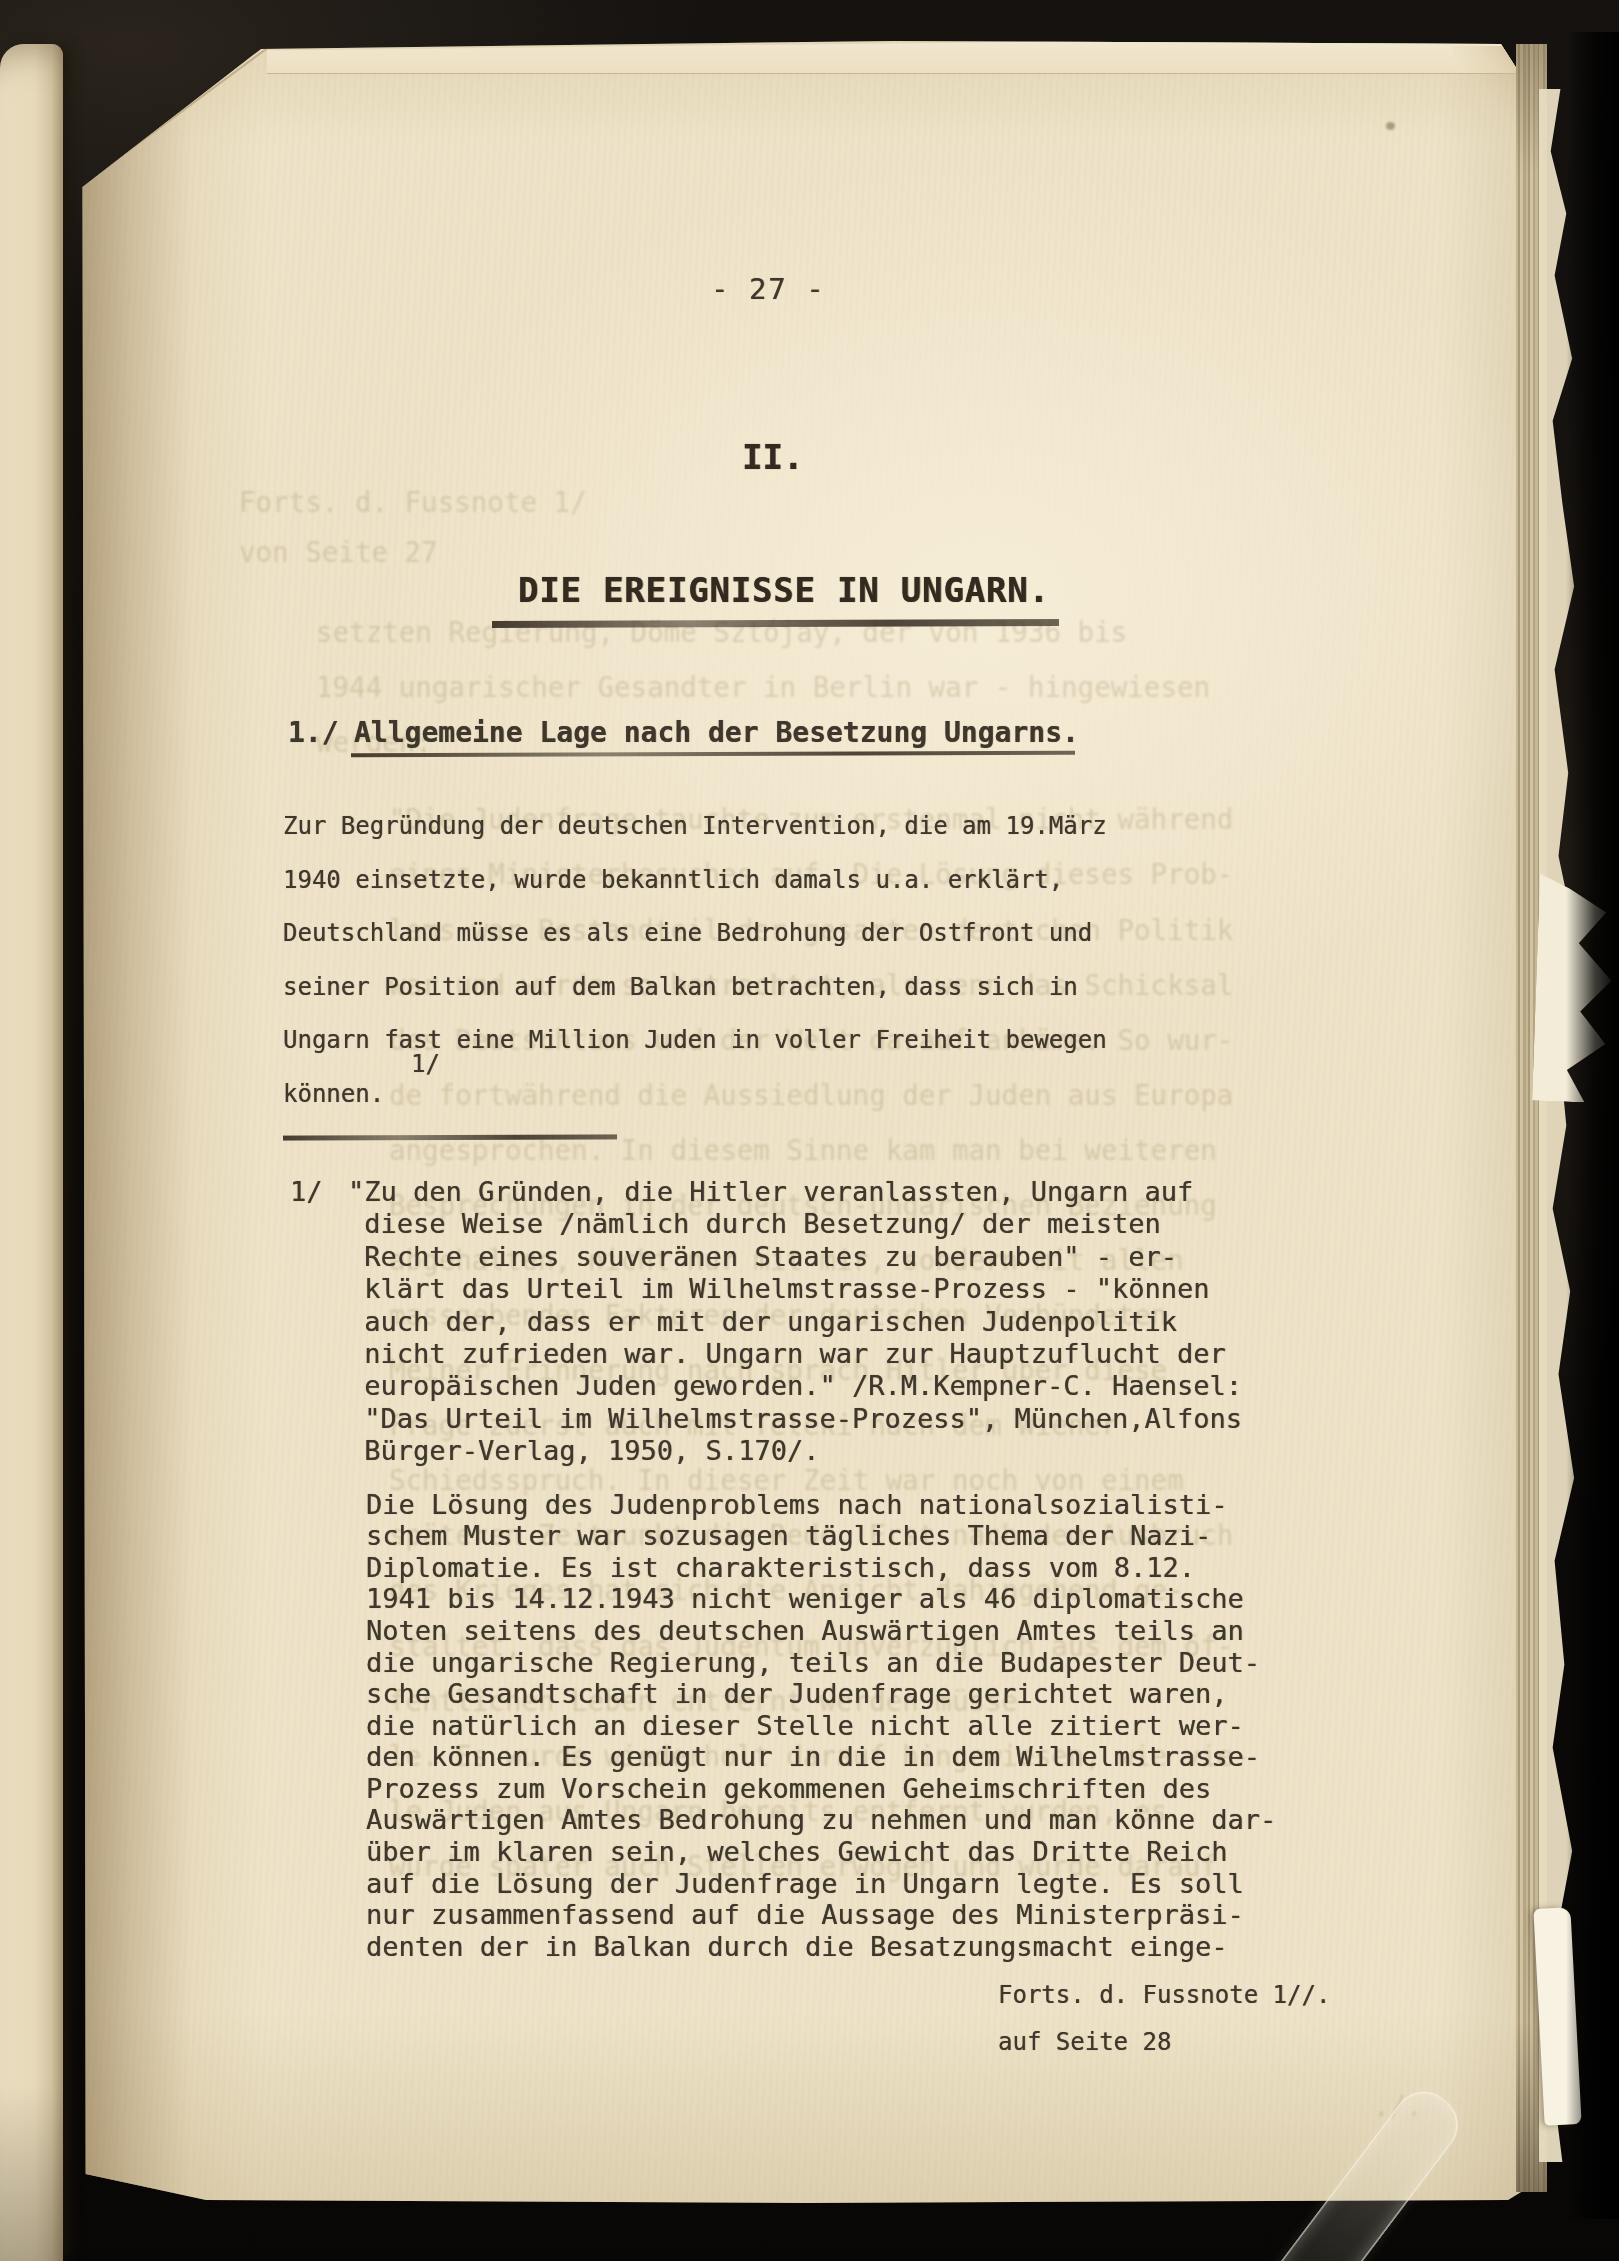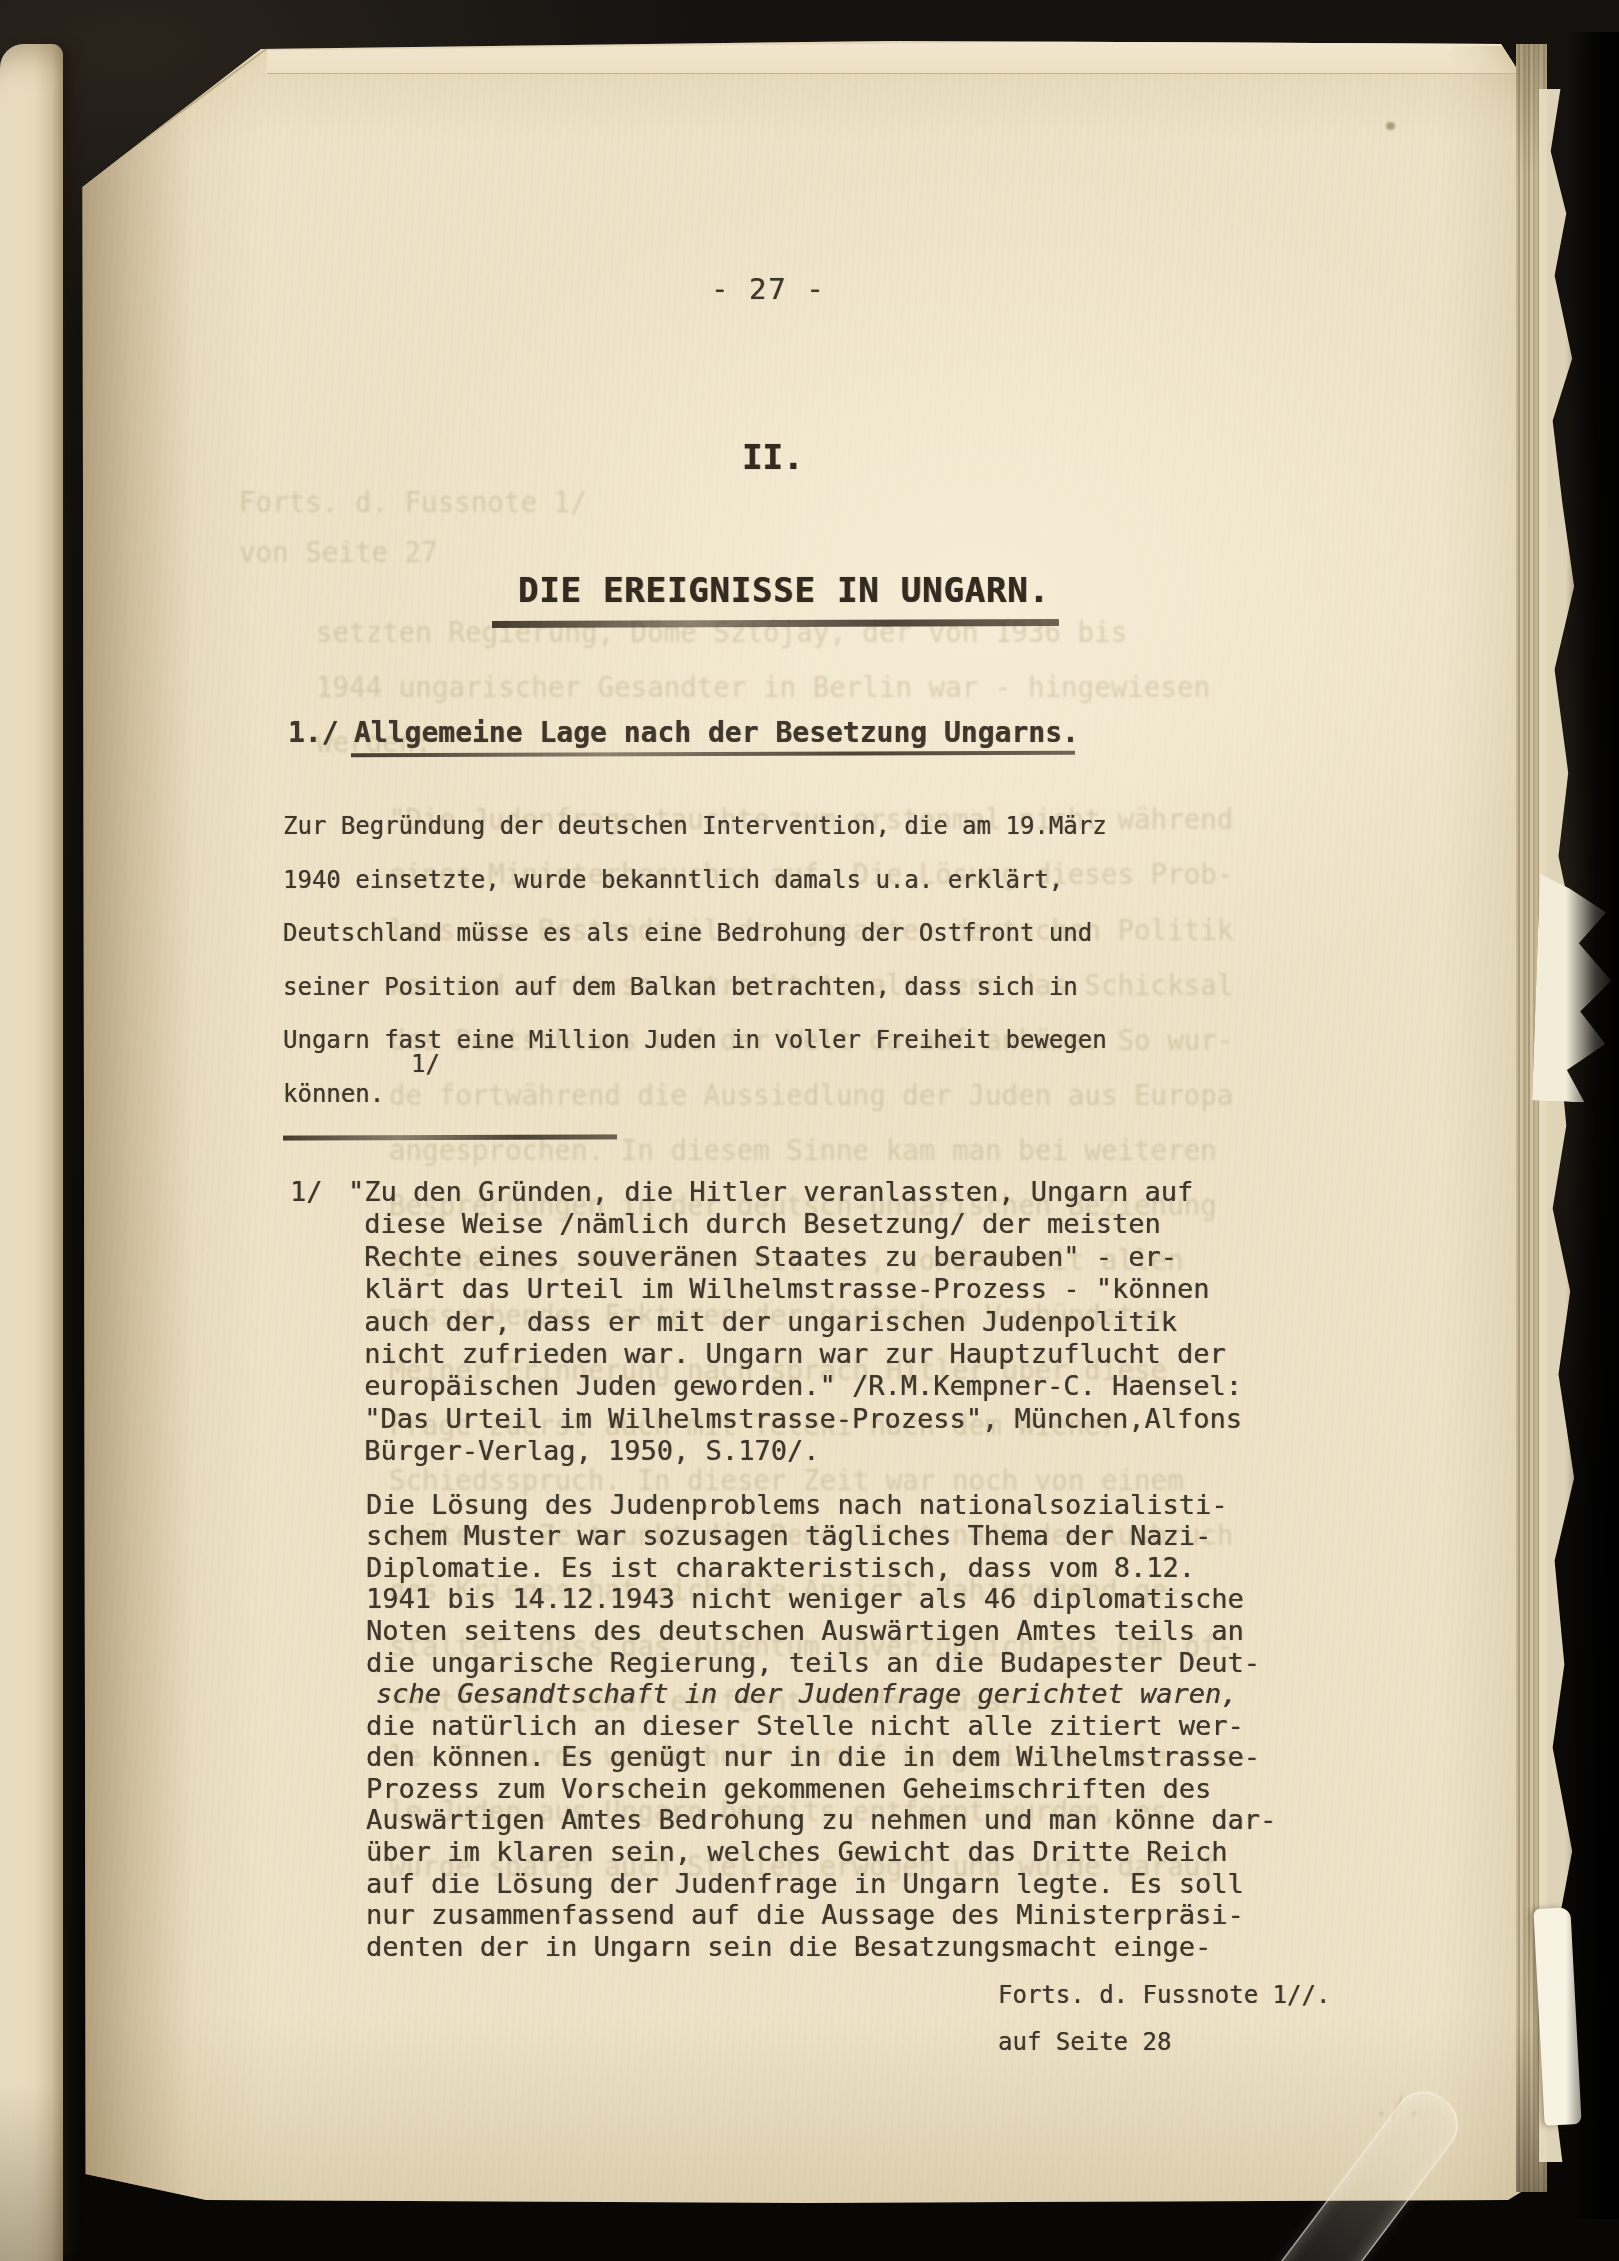--- a/index.html
+++ b/index.html
@@ -158,29 +158,29 @@
       <div class="tline" style="left: 348px; top: 1403px;"> "Das Urteil im Wilhelmstrasse-Prozess", München,Alfons</div>
       <div class="tline" style="left: 348px; top: 1435px;"> Bürger-Verlag, 1950, S.170/.</div>
     </div>
   <div class="ink-lines ink fn-size">
       <div class="tline" style="left: 366px; top: 1489px;">Die Lösung des Judenproblems nach nationalsozialisti-</div>
       <div class="tline" style="left: 366px; top: 1520px;">schem Muster war sozusagen tägliches Thema der Nazi-</div>
       <div class="tline" style="left: 366px; top: 1552px; text-align: center;">Diplomatie. Es ist charakteristisch, dass vom 8.12.</div>
       <div class="tline" style="left: 366px; top: 1583px;">1941 bis 14.12.1943 nicht weniger als 46 diplomatische</div>
       <div class="tline" style="left: 366px; top: 1615px;">Noten seitens des deutschen Auswärtigen Amtes teils an</div>
       <div class="tline" style="left: 366px; top: 1647px;">die ungarische Regierung, teils an die Budapester Deut-</div>
-      <div class="tline" style="left: 376px; top: 1678px; font-style: italic;">sche Gesandtschaft in der Judenfrage gerichtet waren,</div>
+      <div class="tline" style="left: 366px; top: 1678px;">sche Gesandtschaft in der Judenfrage gerichtet waren,</div>
       <div class="tline" style="left: 366px; top: 1710px;">die natürlich an dieser Stelle nicht alle zitiert wer-</div>
       <div class="tline" style="left: 366px; top: 1741px;">den können. Es genügt nur in die in dem Wilhelmstrasse-</div>
       <div class="tline" style="left: 366px; top: 1773px;">Prozess zum Vorschein gekommenen Geheimschriften des</div>
       <div class="tline" style="left: 366px; top: 1804px;">Auswärtigen Amtes Bedrohung zu nehmen und man könne dar-</div>
       <div class="tline" style="left: 366px; top: 1836px;">über im klaren sein, welches Gewicht das Dritte Reich</div>
       <div class="tline" style="left: 366px; top: 1868px;">auf die Lösung der Judenfrage in Ungarn legte. Es soll</div>
       <div class="tline" style="left: 366px; top: 1899px;">nur zusammenfassend auf die Aussage des Ministerpräsi-</div>
-      <div class="tline" style="left: 366px; top: 1931px;">denten der in Ungarn sein die Besatzungsmacht einge-</div>
+      <div class="tline" style="left: 366px; top: 1931px;">denten der in Balkan durch die Besatzungsmacht einge-</div>
     </div>
 
   <div class="t ink body-size" style="left:998px;top:1981px;">Forts. d. Fussnote 1//.</div>
   <div class="t ink body-size" style="left:998px;top:2028px;">auf Seite 28</div>
 
   <div class="edge-stack"></div>
   <div class="edge-torn"></div>
   <div class="edge-torn-hi"></div>
   <div class="edge-tab"></div>
   <div class="edge-dark"></div>

